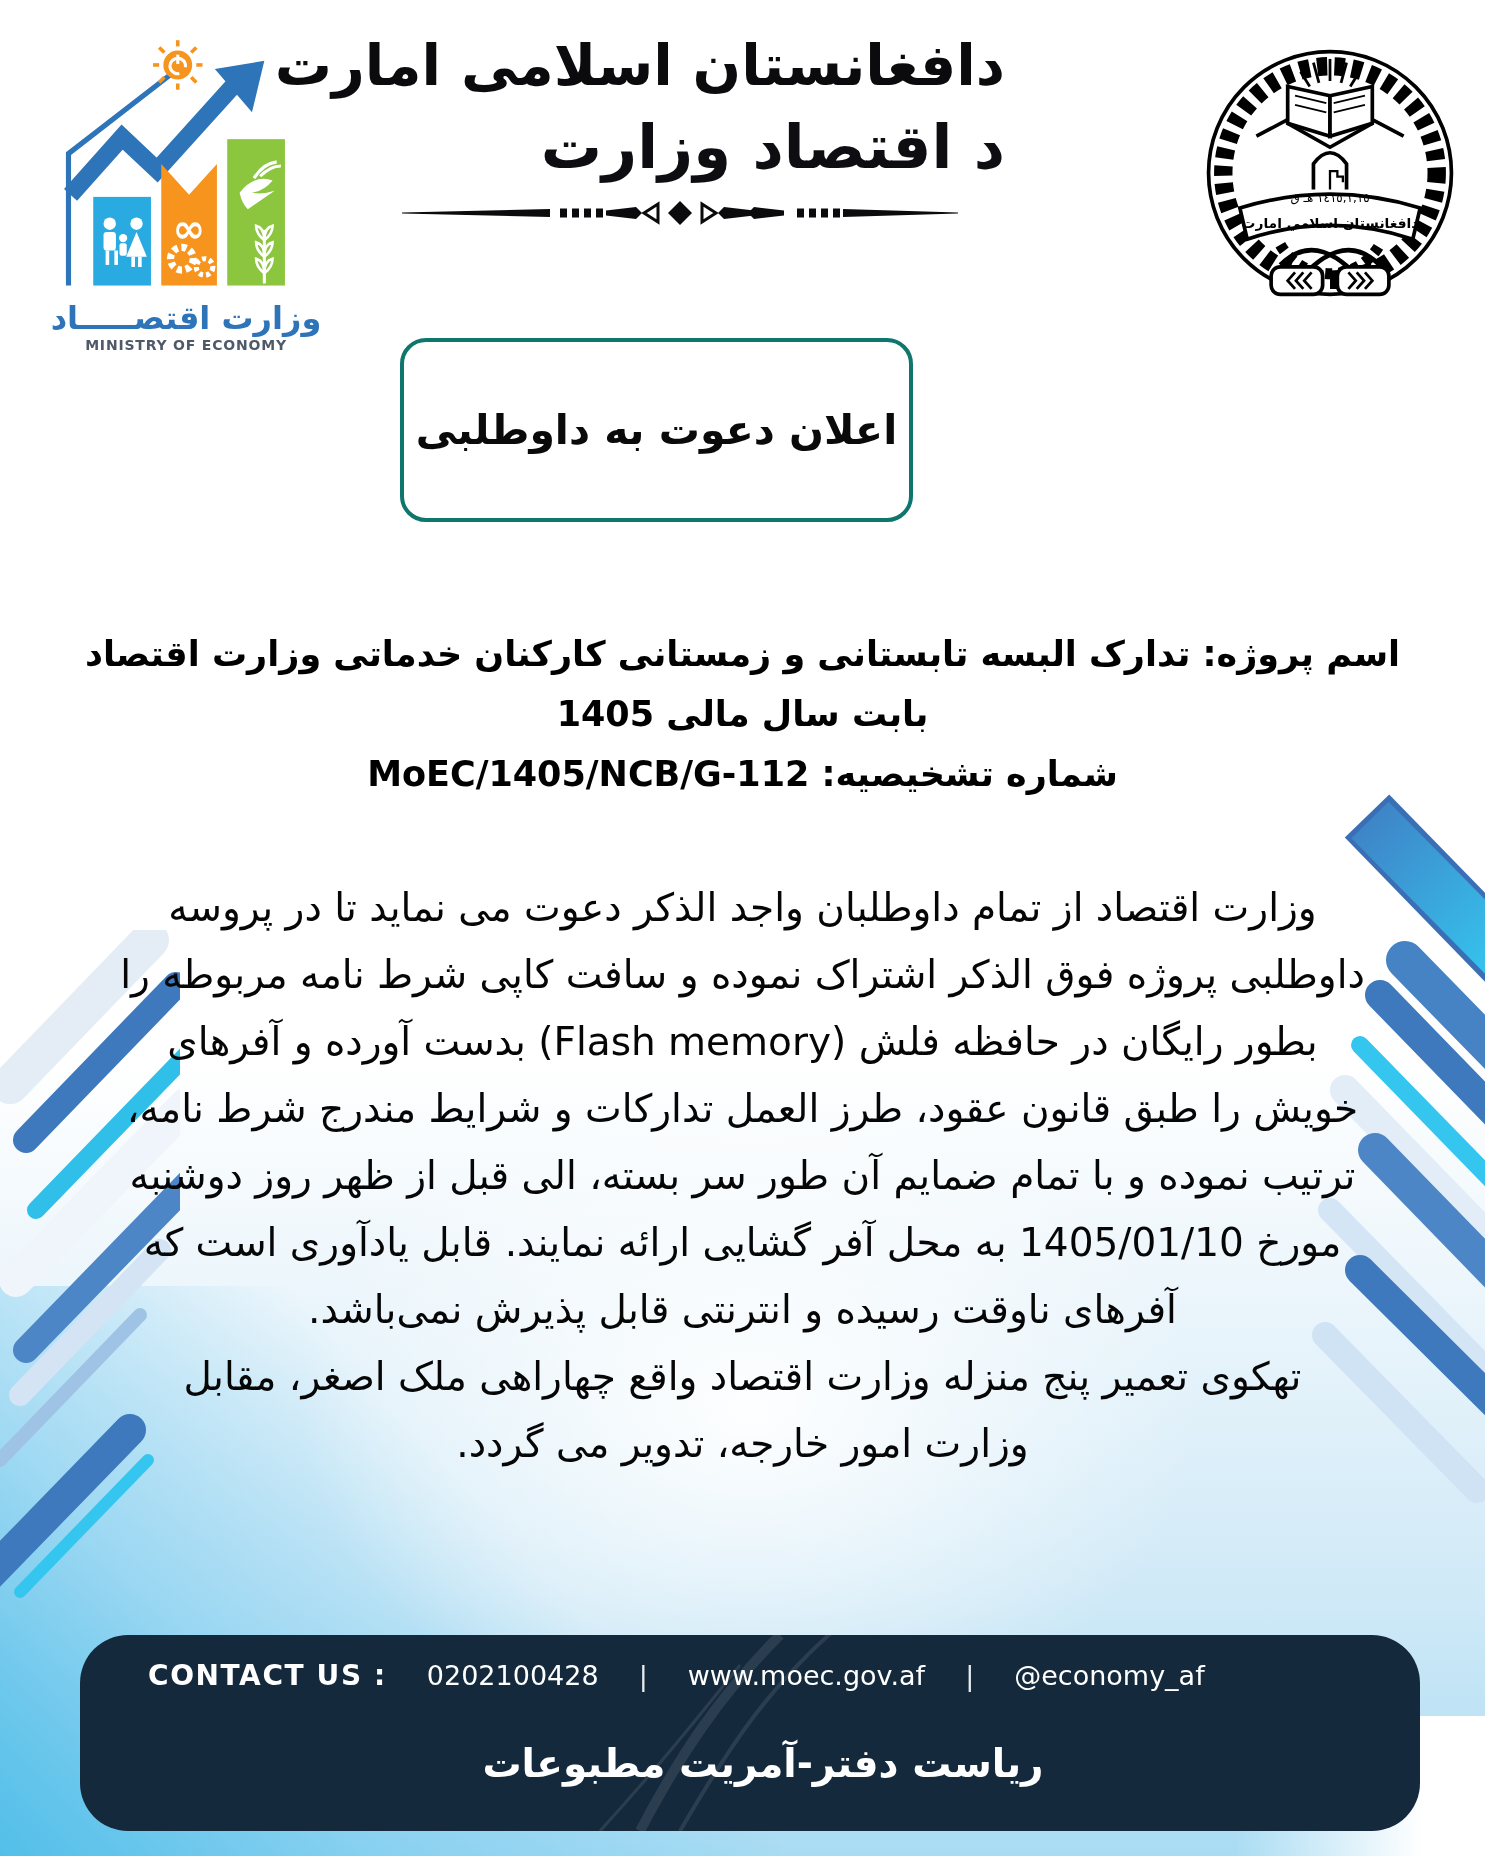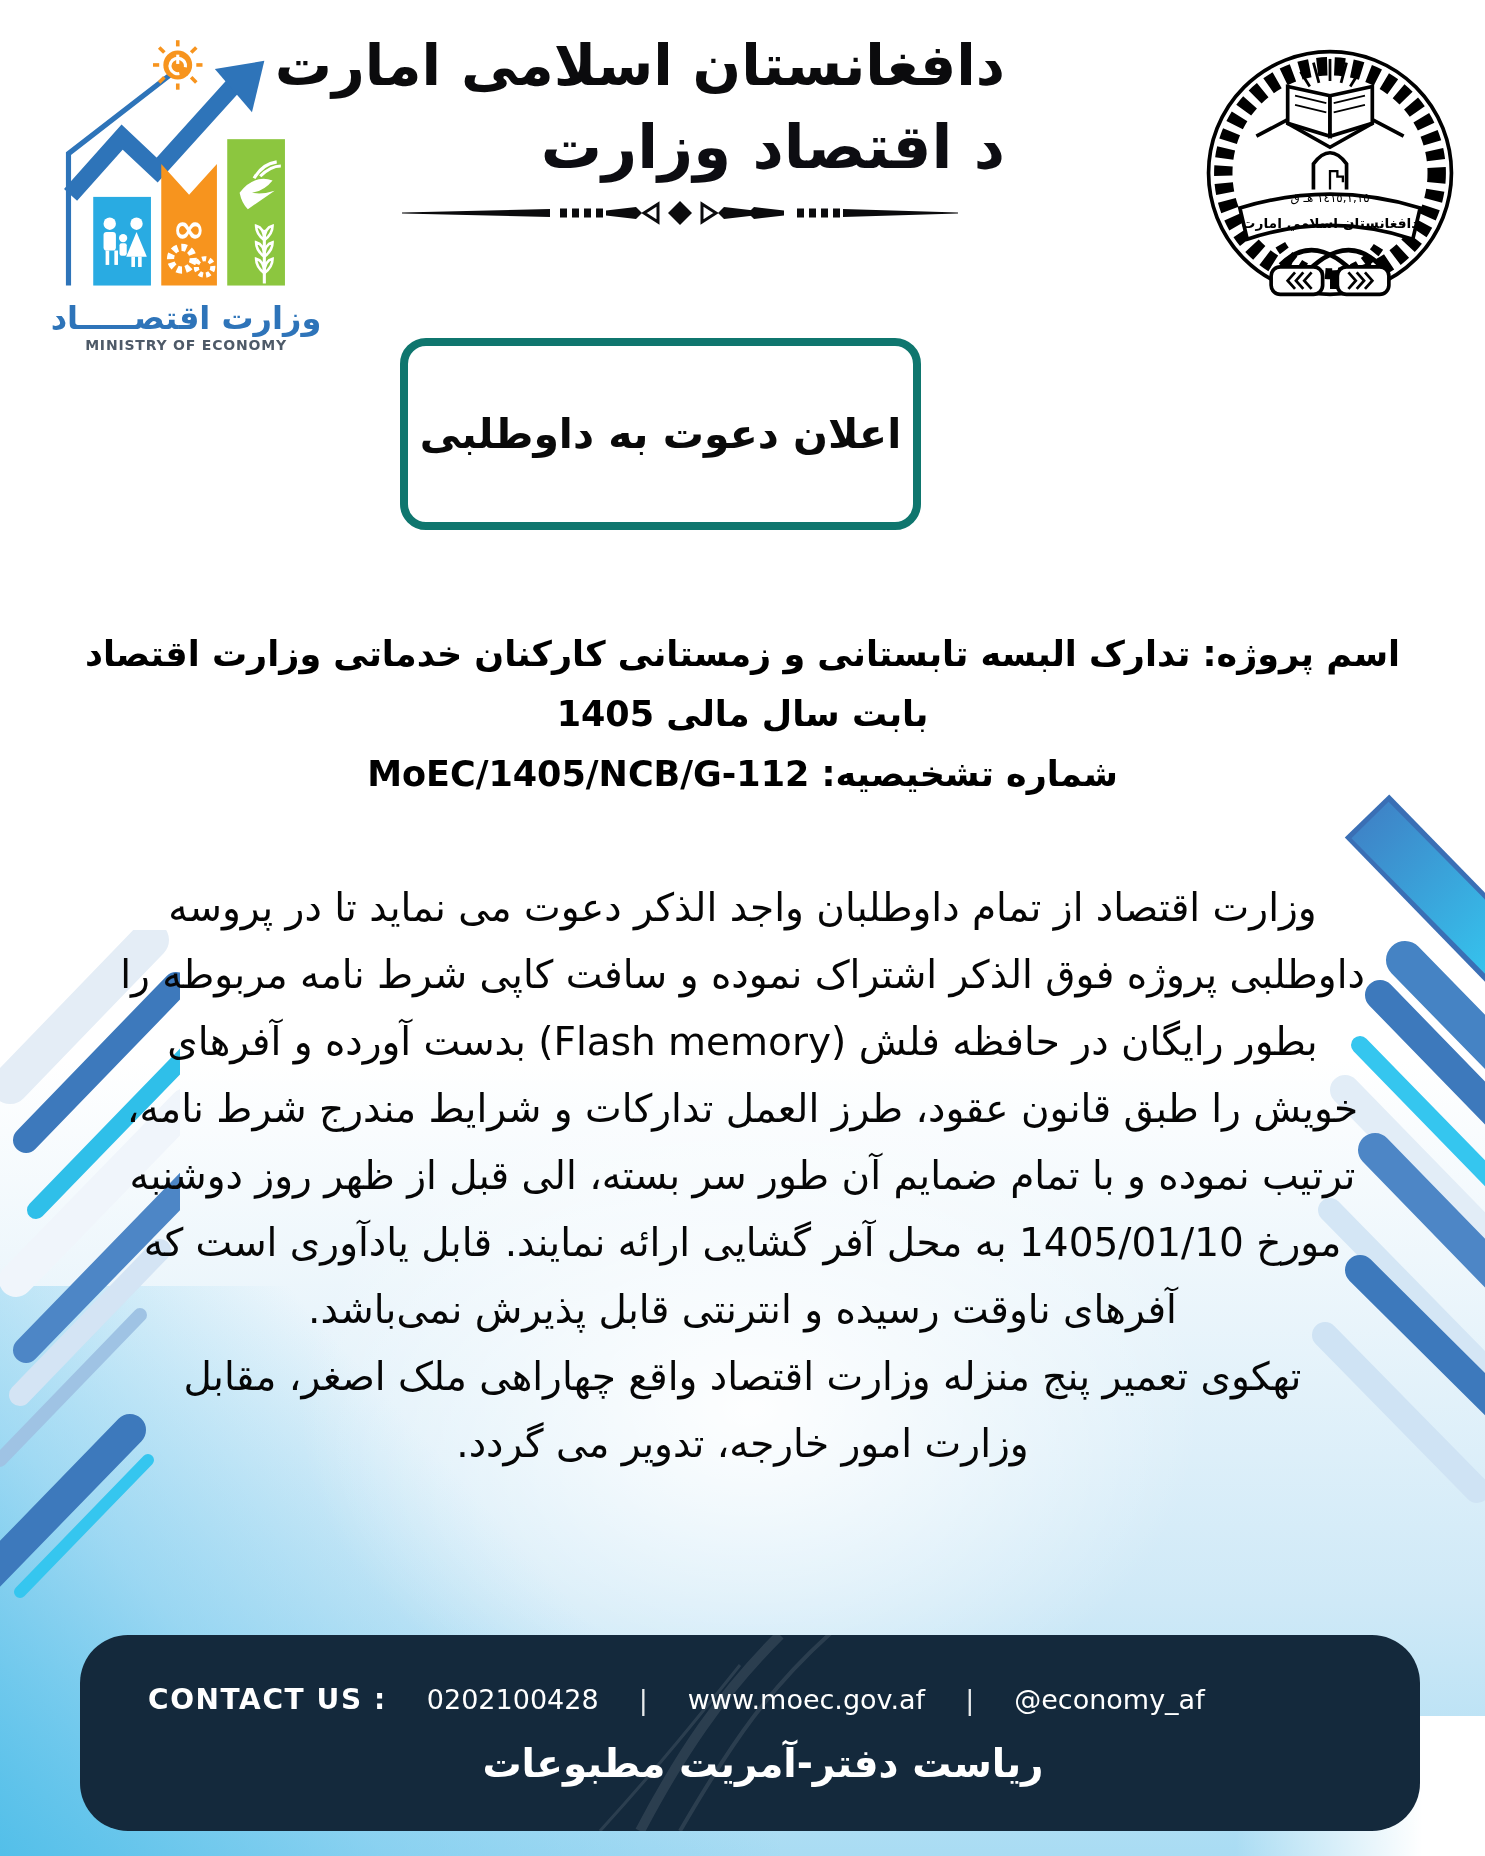--- a/index.html
+++ b/index.html
@@ -29,39 +29,39 @@
 
   .header-center{position:absolute;left:355px;top:24px;width:650px;text-align:right;}
   .calligraphy{font-size:57px;font-weight:bold;color:#0b0b0d;direction:rtl;white-space:nowrap;line-height:1.45;}
   .pashto-title{font-size:61px;font-weight:bold;color:#0d0d12;direction:rtl;white-space:nowrap;margin-top:2px;line-height:1.25;}
   .divider{display:block;margin:14px auto 0 auto;}
 
   .emblem{position:absolute;left:1192px;top:26px;width:276px;height:294px;}
 
   
   .title-box{position:absolute;left:400px;top:338px;width:505px;height:176px;
-    border:8px solid #0f766e;border-radius:26px;background:#ffffff;
+    border:4px solid #0f766e;border-radius:26px;background:#ffffff;
     display:flex;align-items:center;justify-content:center;}
   .title-box span{font-size:41px;font-weight:bold;color:#0a0a0a;direction:rtl;white-space:nowrap;}
 
   
   .project{position:absolute;left:0;top:624px;width:100%;text-align:center;direction:rtl;
     font-weight:bold;font-size:35px;line-height:60px;color:#000;}
   .project div{white-space:nowrap;}
 
   
   .body-text{position:absolute;left:70px;top:874px;width:1345px;text-align:center;direction:rtl;
     font-size:39px;line-height:67px;color:#060606;}
   .body-text div{white-space:nowrap;}
 
   
   .footer{position:absolute;left:80px;top:1635px;width:1340px;height:196px;background:#14293c;
     border-radius:48px;overflow:hidden;}
   .footer-streaks{position:absolute;left:0;top:0;width:100%;height:100%;}
-  .footer-row{position:absolute;left:68px;top:48px;display:flex;align-items:center;gap:40px;
+  .footer-row{position:absolute;left:68px;top:24px;display:flex;align-items:center;gap:40px;
     color:#ffffff;font-size:27px;}
   .contact-label{font-weight:bold;letter-spacing:1.6px;font-size:28px;}
   .sep{opacity:.9;}
   .dept{position:absolute;left:0;top:106px;width:100%;text-align:center;color:#ffffff;
     font-size:39px;font-weight:bold;direction:rtl;padding-left:13px;}
   a.flat{color:#ffffff;text-decoration:none;}
 </style>
 </head>
 <body>
 

